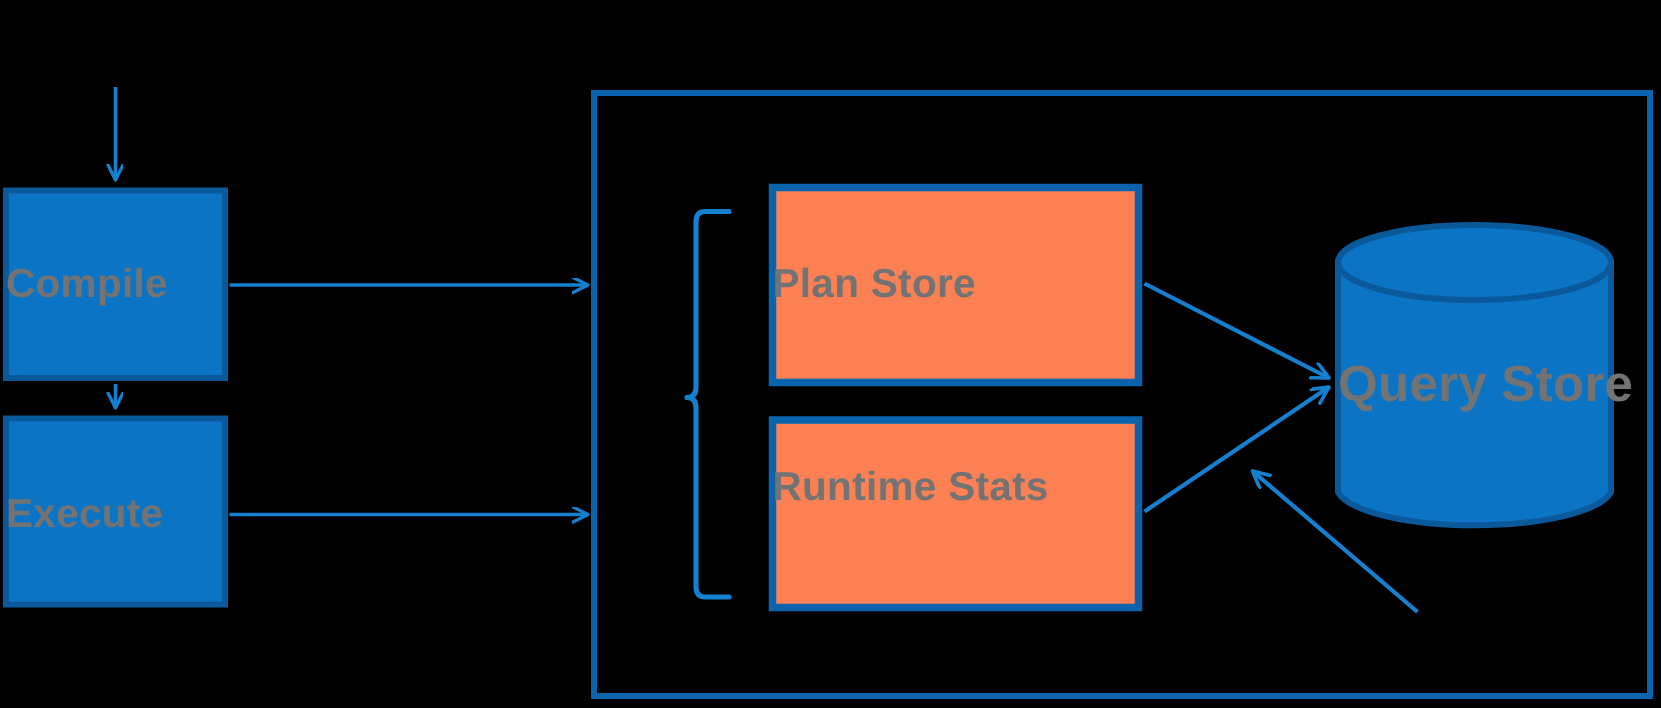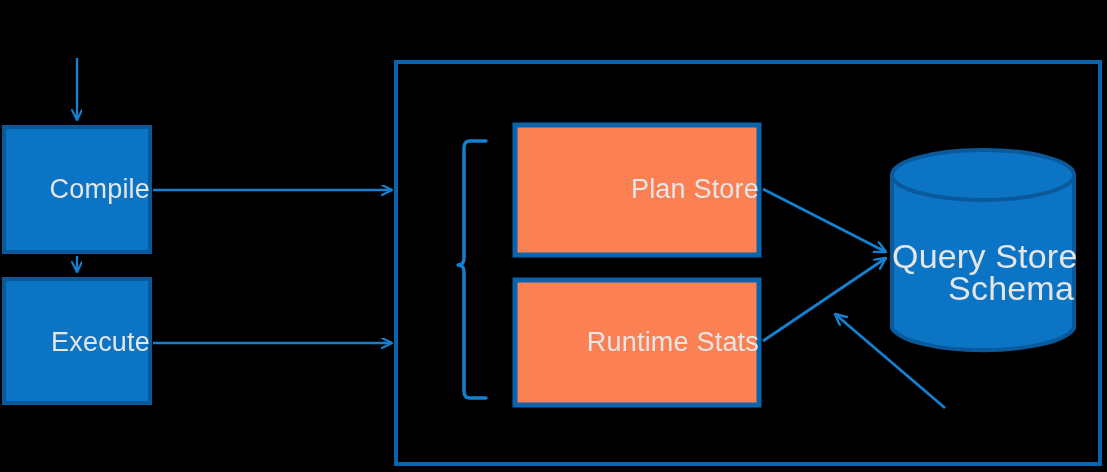--- a/index.html
+++ b/index.html
@@ -19,24 +19,24 @@
   }
   #vector-layer {
     position: absolute;
     left: 0;
     top: 0;
     width: 1107px;
     height: 472px;
   }
   .node-label {
     position: absolute;
-    color: #e5e5e5;
+    color: #737373;
     font-family: "Liberation Sans", sans-serif;
-    font-weight: 400;
-    text-align: right;
+    font-weight: 700;
+    text-align: left;
     line-height: 1.18;
     white-space: pre;
     pointer-events: none;
     letter-spacing: 0.2px;
   }
   .label-stage {
     font-size: 27px;
   }
   .label-store {
     font-size: 27px;
@@ -91,19 +91,18 @@
       <ellipse cx="983" cy="175" rx="91" ry="25" fill="#0c74c5" stroke="#0a5a9b" stroke-width="4"></ellipse>
     </g>
   </svg>
 
   <div class="node-label label-stage" style="left:4px; top:174px; width:146px;">Compile</div>
 
   <div class="node-label label-stage" style="left:4px; top:327px; width:146px;">Execute</div>
 
   <div class="node-label label-store" style="left:515px; top:174px; width:244px;">Plan Store</div>
 
-  <div class="node-label label-store" style="left:515px; top:327px; width:244px;">Runtime Stats</div>
+  <div class="node-label label-store" style="left:515px; top:309px; width:244px;">Runtime Stats</div>
 
   <div class="node-label label-db" style="left:892px; top:236px; width:182px;">Query Store</div>
 
-  <div class="node-label label-db" style="left:892px; top:268px; width:182px;">Schema</div>
 
 </div>
 
 </body></html>

